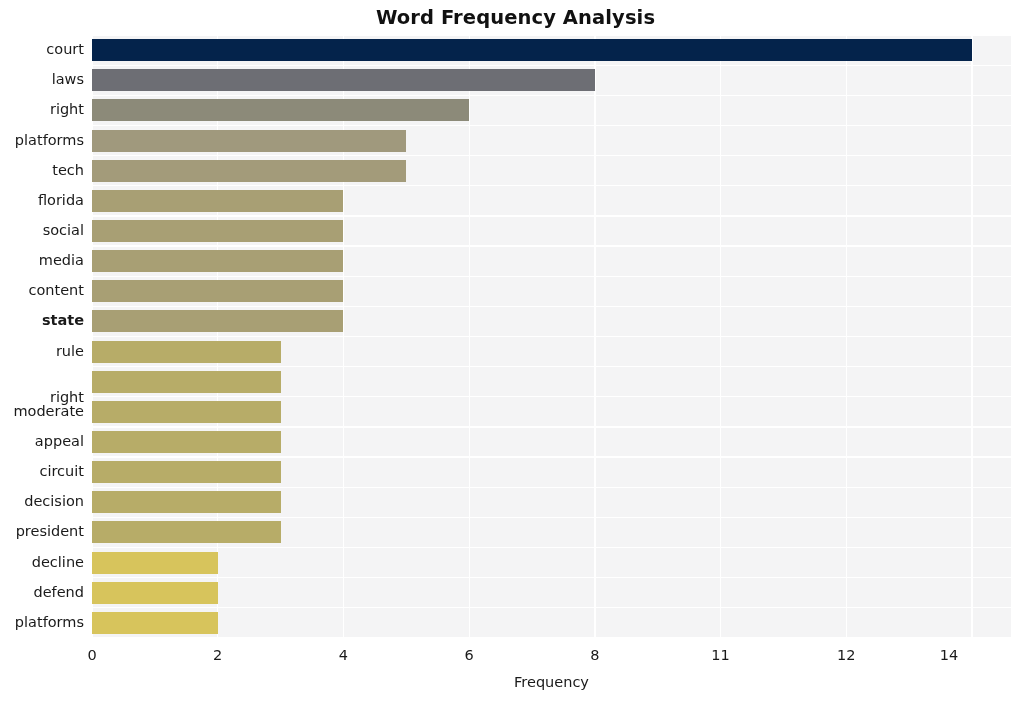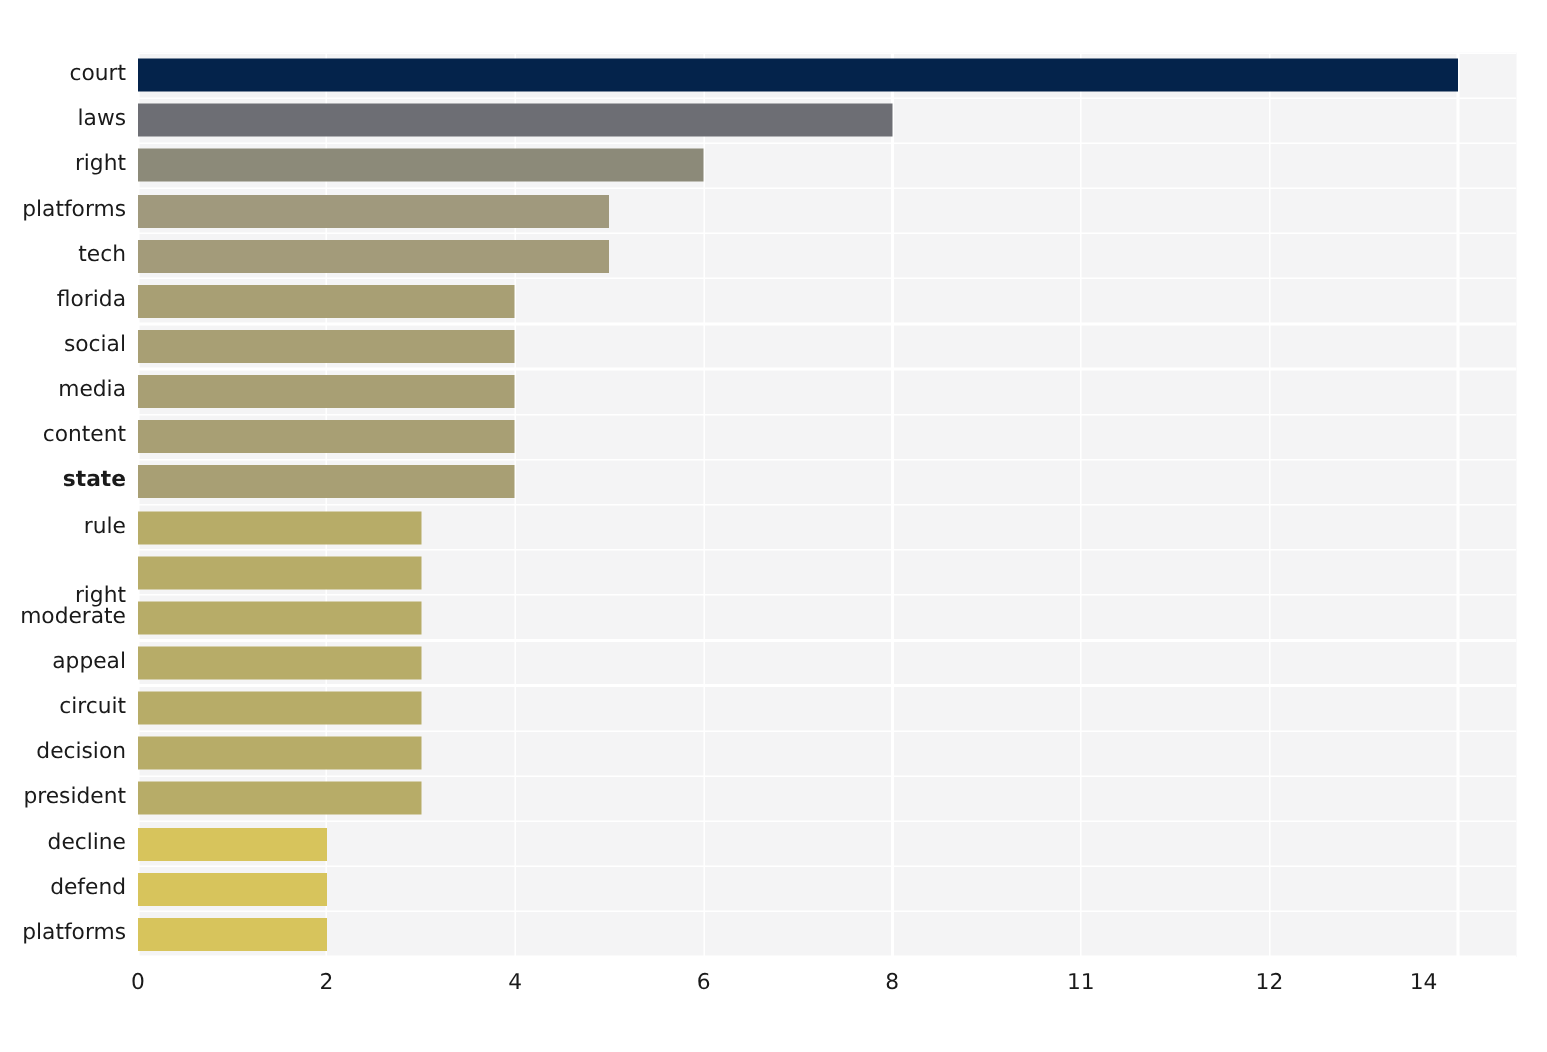--- a/index.html
+++ b/index.html
@@ -101,20 +101,21 @@
     font-size: 14.5px;
     color: #1a1a1a;
     line-height: 18px;
   }
 </style>
 </head>
 <body>
 
 <div id="figure">
 
+  <div id="chart-title">Word Frequency Analysis</div>
 
   <div id="plot-area">
       <div class="vgrid" style="left: -0.65px;"></div>
       <div class="vgrid" style="left: 125.068px;"></div>
       <div class="vgrid" style="left: 250.786px;"></div>
       <div class="vgrid" style="left: 376.505px;"></div>
       <div class="vgrid" style="left: 502.223px;"></div>
       <div class="vgrid" style="left: 627.941px;"></div>
       <div class="vgrid" style="left: 753.659px;"></div>
       <div class="vgrid" style="left: 879.377px;"></div>
@@ -187,14 +188,15 @@
       <div class="xtick" style="left: 92px;">0</div>
       <div class="xtick" style="left: 217.718px;">2</div>
       <div class="xtick" style="left: 343.436px;">4</div>
       <div class="xtick" style="left: 469.155px;">6</div>
       <div class="xtick" style="left: 594.873px;">8</div>
       <div class="xtick" style="left: 720.591px;">11</div>
       <div class="xtick" style="left: 846.309px;">12</div>
       <div class="xtick" style="left: 949px;">14</div>
     </div>
 
+  <div id="xaxis-label">Frequency</div>
 
 </div>
 
 </body></html>

